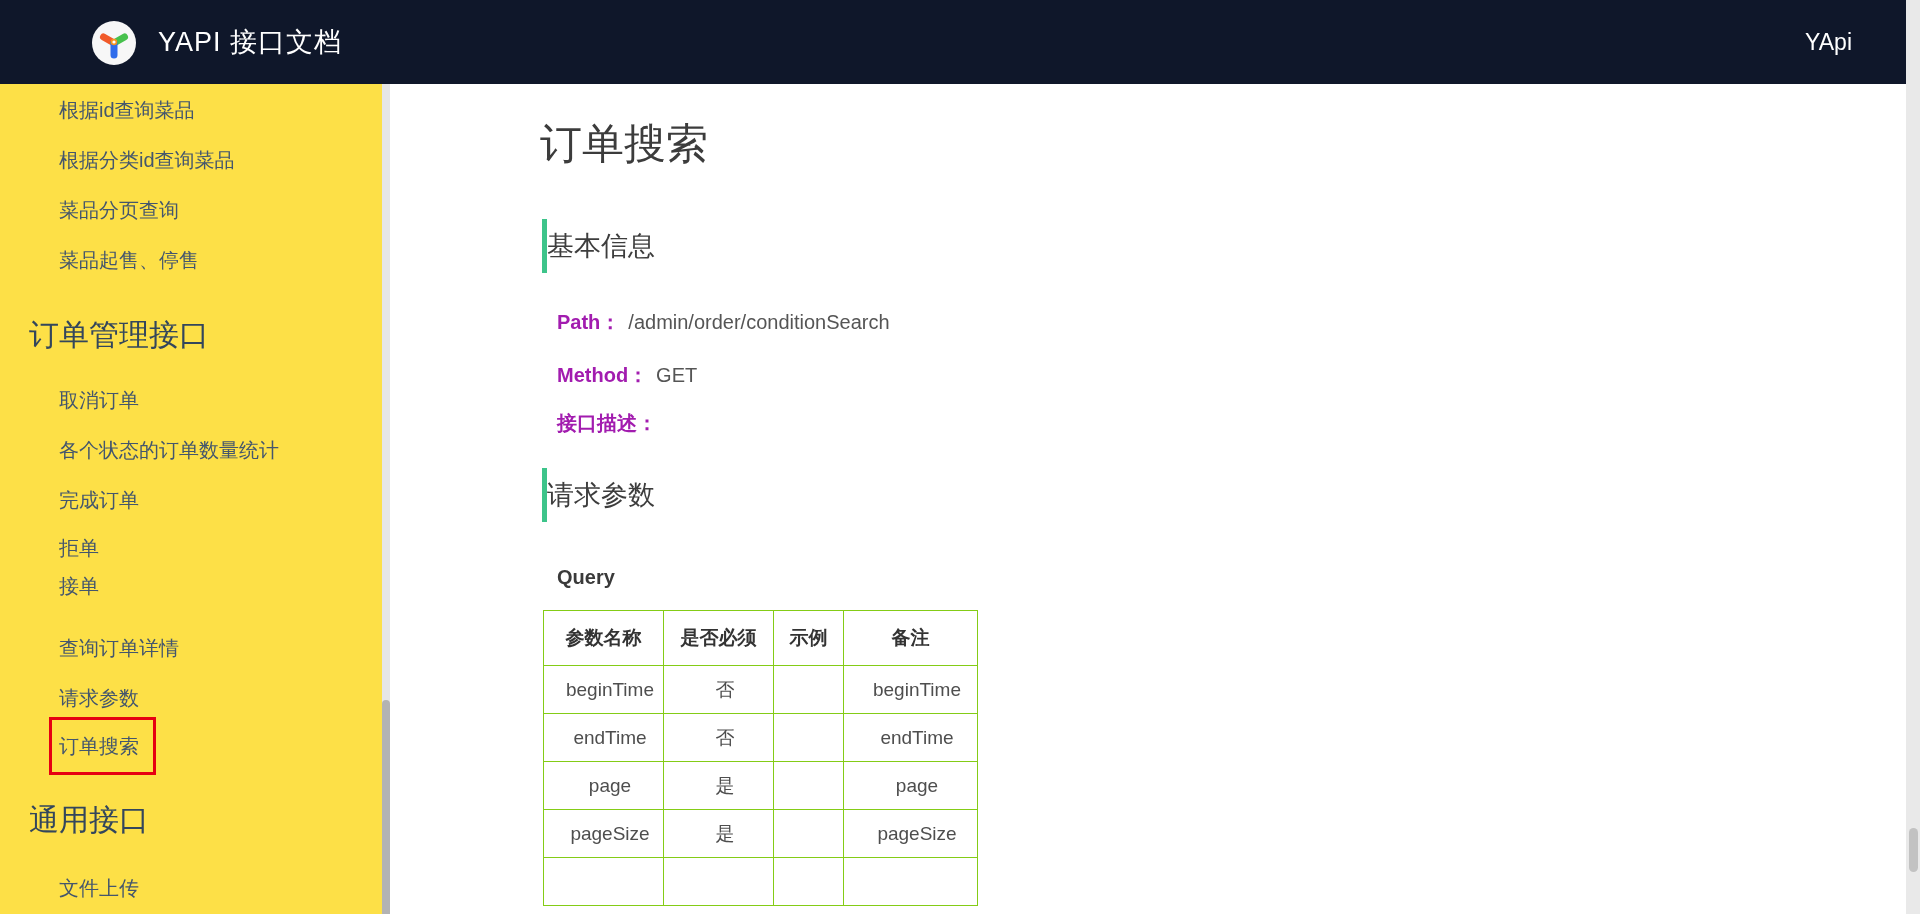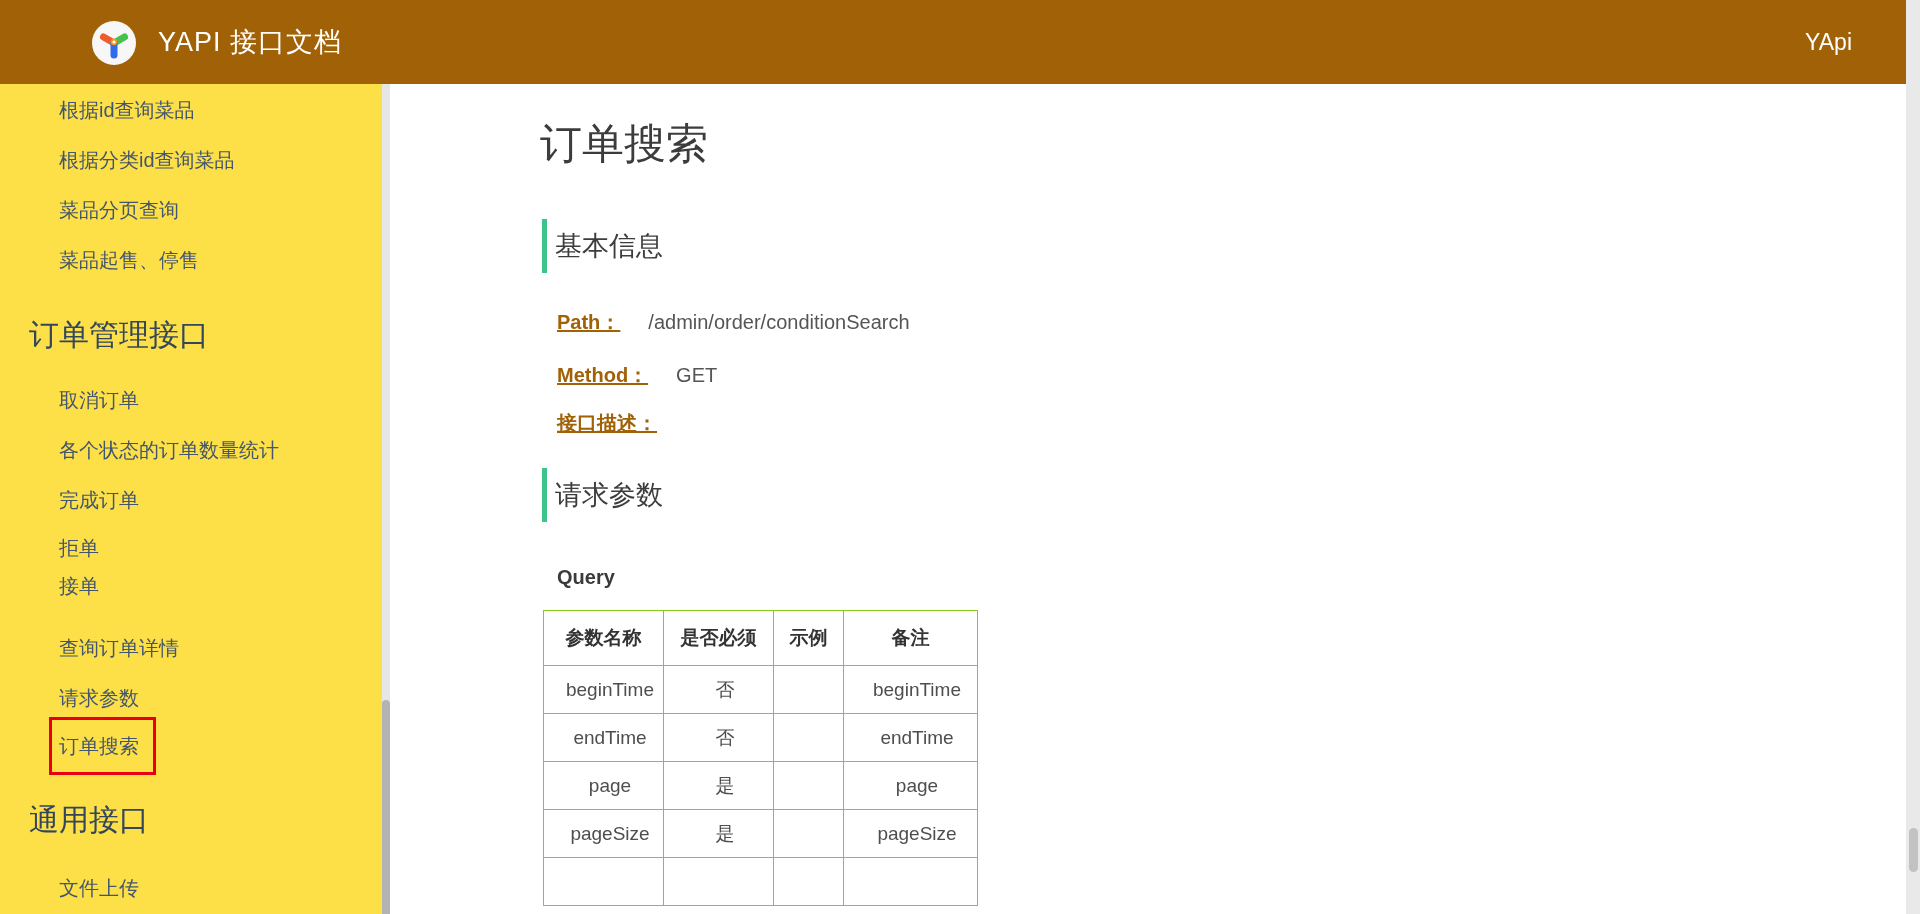--- a/index.html
+++ b/index.html
@@ -1,21 +1,21 @@
 <!DOCTYPE html>
 <html><head>
 <meta charset="utf-8">
 <style>
   * { margin:0; padding:0; box-sizing:border-box; }
   html,body { width:1920px; height:914px; overflow:hidden; background:#fff;
     font-family:"Liberation Sans","DejaVu Sans",sans-serif; }
   #stage { position:relative; width:1920px; height:914px; }
 
   
-  #hdr { position:absolute; left:0; top:0; width:1906px; height:84px; background:#a16207; }
+  #hdr { position:absolute; left:0; top:0; width:1906px; height:84px; background:#0f172a; }
   #logo { position:absolute; left:92px; top:21px; width:44px; height:44px; border-radius:50%;
     background:#f7f7f7; display:flex; align-items:center; justify-content:center; }
   #hdr-title { position:absolute; left:158px; top:0; height:84px; line-height:84px;
     color:#ffffff; font-size:27px; letter-spacing:1px; }
   #hdr-right { position:absolute; right:54px; top:0; height:84px; line-height:84px;
     color:#ffffff; font-size:23px; cursor:pointer; }
 
   
   #sidebar { position:absolute; left:0; top:84px; width:382px; height:830px; background:#fde047; }
   .si { position:absolute; left:59px; height:28px; line-height:28px; font-size:20px;
@@ -27,26 +27,26 @@
 
   
   #sb-track { position:absolute; left:382px; top:84px; width:8px; height:830px; background:#e6e6e6; }
   #sb-thumb { position:absolute; left:382px; top:700px; width:8px; height:214px;
     background:#b3b3b3; border-radius:4px 4px 0 0; }
 
   
   #page-title { position:absolute; left:540px; top:116px; font-size:42px; line-height:56px;
     font-weight:500; color:#3c3c3c; }
   .sec-h { position:absolute; left:542px; height:54px; line-height:54px; border-left:5px solid #3dc48a;
-    padding-left:8px; font-size:27px; color:#3d3d3d; font-weight:500; white-space:nowrap; }
+    padding-left:0; font-size:27px; color:#3d3d3d; font-weight:500; white-space:nowrap; }
   #sec-basic { top:219px; }
   #sec-params { top:468px; }
   .kv { position:absolute; left:557px; height:26px; line-height:26px; font-size:20px; color:#555; white-space:nowrap; }
-  .kv b { color:#a16207; font-weight:700;text-decoration:underline; }
-  .kv .v { margin-left:28px; }
+  .kv b { color:#a21caf; font-weight:700; }
+  .kv .v { margin-left:8px; }
   #row-path { top:309px; }
   #row-method { top:362px; }
   #row-desc { top:410px; }
   #query-label { position:absolute; left:557px; top:564px; font-size:20px; line-height:26px;
     font-weight:700; color:#3a3a3a; }
 
   
   #ptable { position:absolute; left:543px; top:610px; border-collapse:collapse; table-layout:fixed; }
   #ptable th, #ptable td { border:1px solid #84cc16; font-size:19px; background:#fff; }
   #ptable th { height:55px; font-weight:700; color:#333; text-align:center; }

